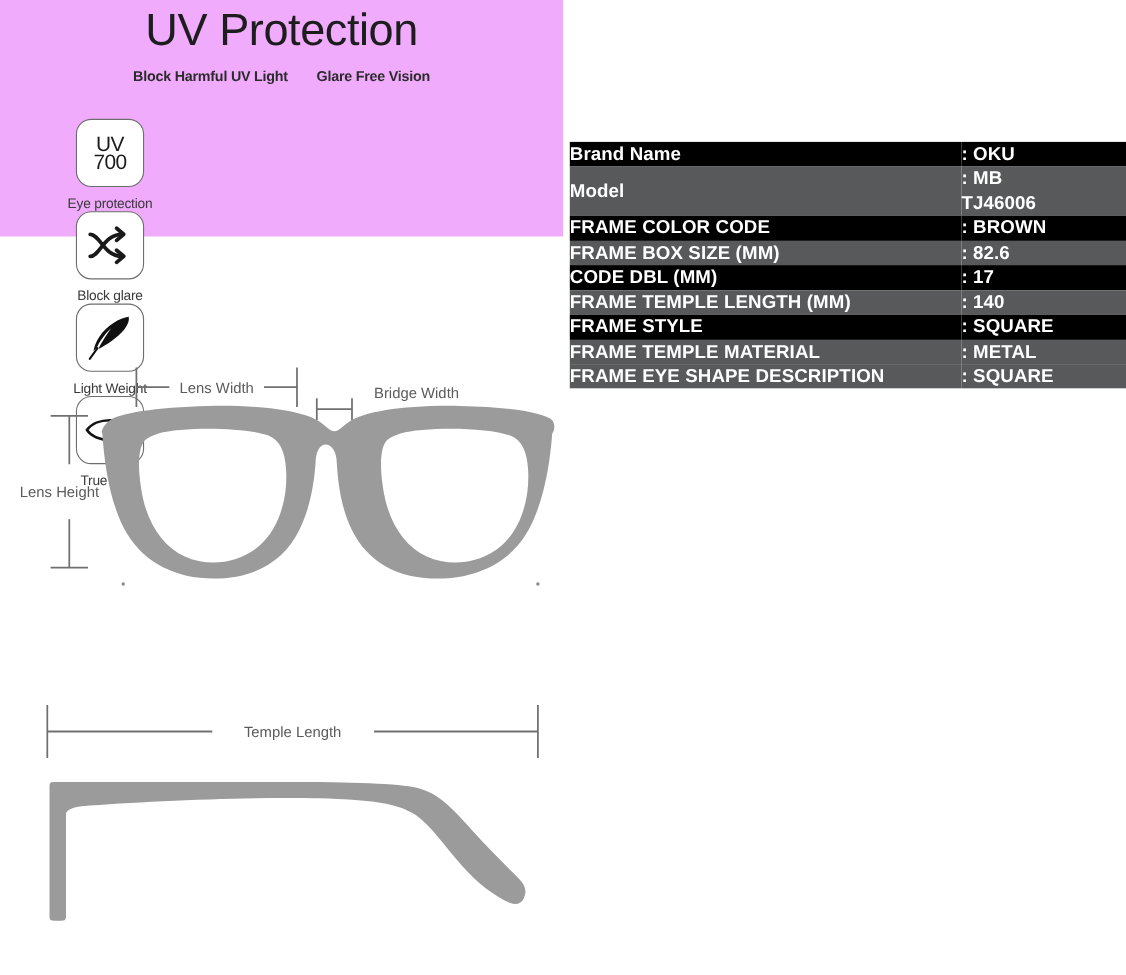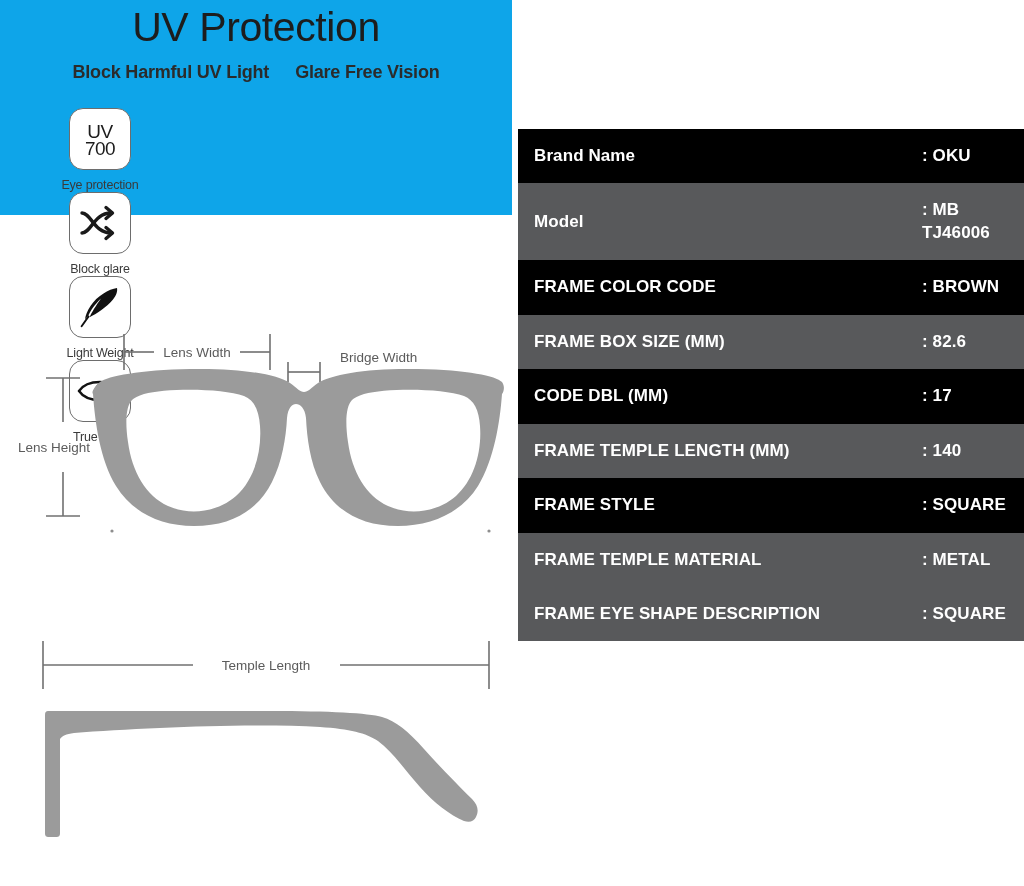--- a/index.html
+++ b/index.html
@@ -33,21 +33,21 @@
     background: #ffffff;
   }
 
   
   #uv-block {
     position: absolute;
     left: 0;
     top: 0;
     width: 512px;
     height: 215px;
-    background: #0ea5e9;
+    background: #f0abfc;
   }
   #uv-title {
     position: absolute;
     left: 0;
     top: 4px;
     width: 512px;
     text-align: center;
     font-size: 41px;
     font-weight: 400;
     color: #1d1d1d;
@@ -55,21 +55,21 @@
     font-family: "Liberation Sans", sans-serif;
   }
   #uv-subtitles {
     position: absolute;
     left: 0;
     top: 62px;
     width: 512px;
     display: flex;
     justify-content: center;
     gap: 26px;
-    font-size: 18px;
+    font-size: 13px;
     font-weight: bold;
     color: #2b2b2b;
     letter-spacing: -0.2px;
   }
 
   #feature-row {
     position: absolute;
     left: 52px;
     top: 108px;
     width: 430px;
@@ -144,21 +144,21 @@
     border-collapse: collapse;
     table-layout: fixed;
   }
   #spec-table tr.dark  { background: #000000; }
   #spec-table tr.light { background: #58595b; }
   #spec-table td {
     color: #ffffff;
     font-size: 17px;
     font-weight: bold;
     vertical-align: middle;
-    padding: 16px;
+    padding: 0;
     letter-spacing: 0.1px;
   }
   td.spec-label {
     width: 356px;
     padding: 11px 6px 11px 8px;
     line-height: 1.32;
   }
   td.spec-value {
     width: 150px;
     padding: 11px 6px 11px 0px;

